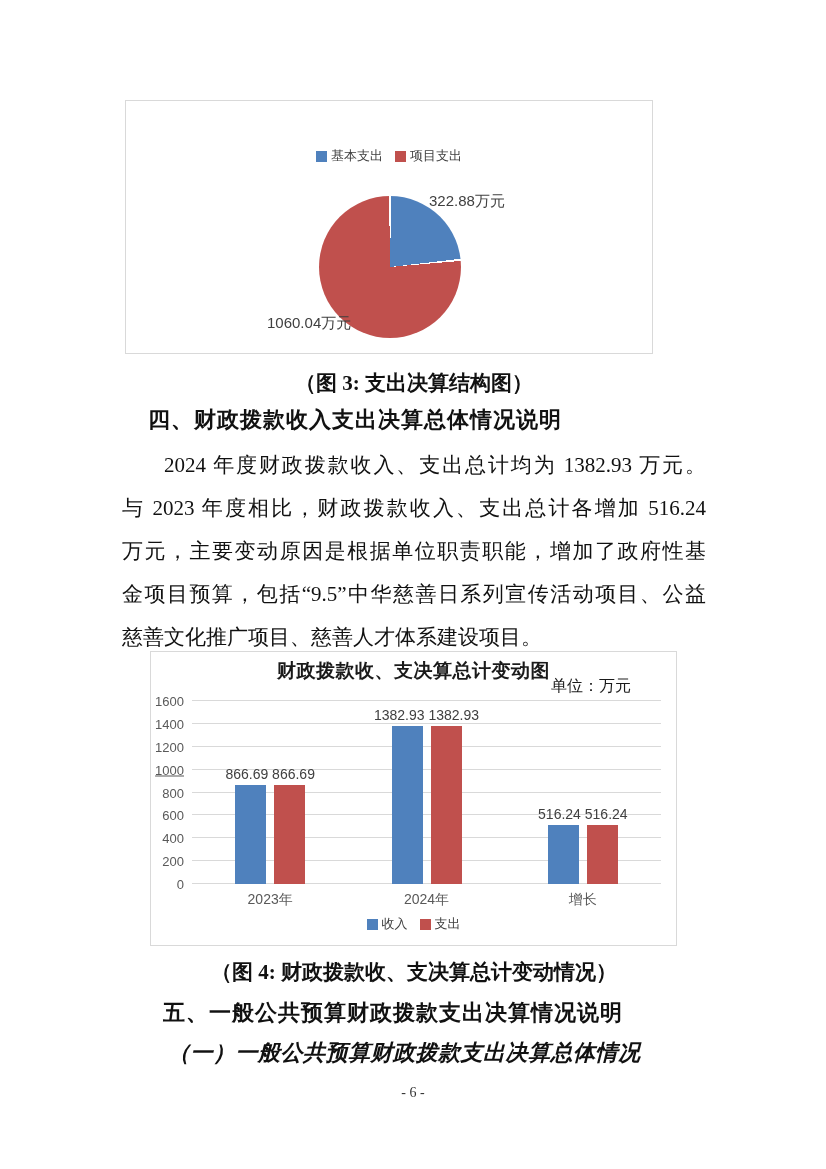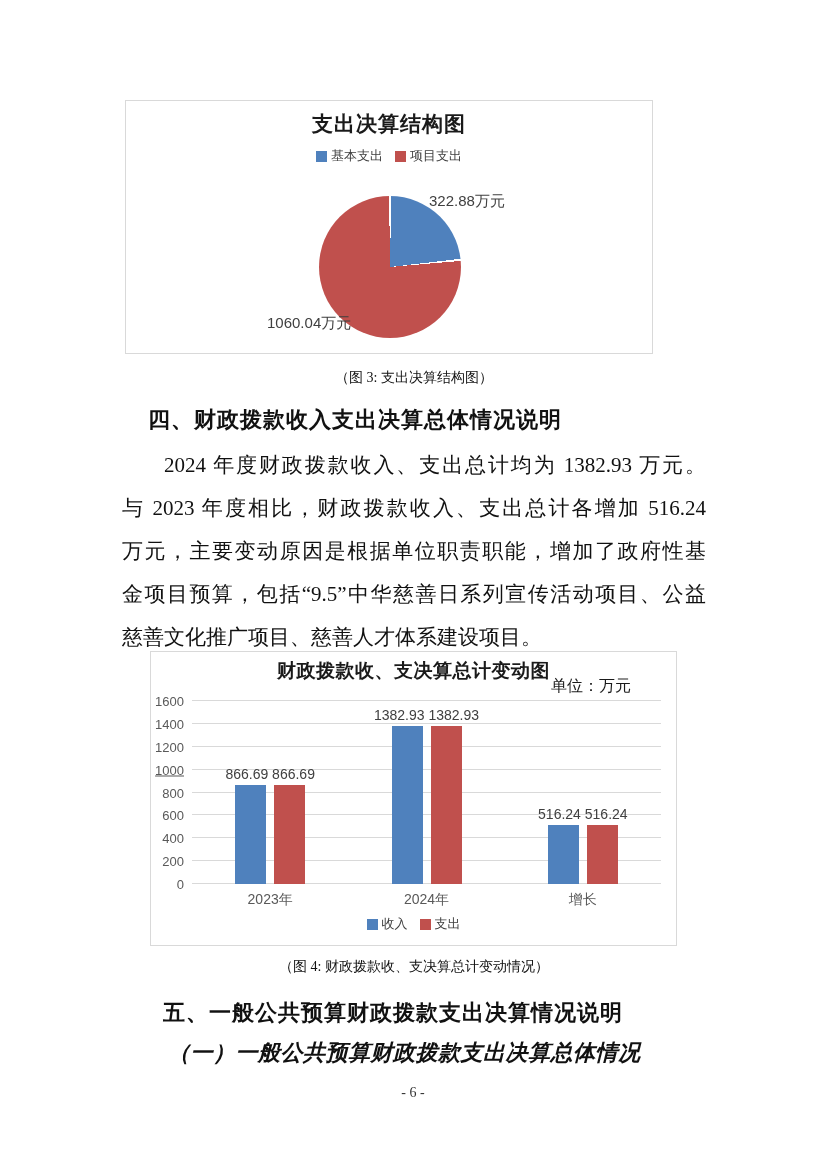--- a/index.html
+++ b/index.html
@@ -35,21 +35,21 @@
   .ytick{position:absolute;right:calc(100% + 8px);transform:translateY(50%);
     font-size:13px;color:#595959;font-family:"Liberation Sans", sans-serif;white-space:nowrap;}
   .bar-group{position:absolute;bottom:0;height:100%;display:flex;align-items:flex-end;gap:8px;
     transform:translateX(-50%);}
   .bar{width:31px;}
   .pair-label{position:absolute;left:50%;transform:translateX(-50%);white-space:nowrap;
     font-size:14px;color:#404040;font-family:"Liberation Sans", sans-serif;}
   .xtick{position:absolute;top:calc(100% + 7px);transform:translateX(-50%);
     font-size:14px;color:#595959;font-family:"Liberation Sans", sans-serif;white-space:nowrap;}
   
-  .caption{position:absolute;left:122px;width:584px;text-align:center;font-size:14px;color:#111;}
+  .caption{position:absolute;left:122px;width:584px;text-align:center;font-size:21px;color:#111;font-weight:bold;}
   .cap3{top:369px;}
   .cap4{top:958px;}
   .h-sans{position:absolute;margin:0;font-family:"Liberation Sans", sans-serif;
     font-weight:bold;font-size:22px;color:#111;letter-spacing:1px;white-space:nowrap;}
   .h4{left:148px;top:405px;}
   .h5{left:163px;top:998px;}
   .h-kai{position:absolute;margin:0;font-family:"Liberation Serif", serif;font-style:italic;
     font-weight:bold;font-size:22px;color:#111;letter-spacing:0.5px;white-space:nowrap;}
   .h51{left:168px;top:1038px;}
   .para{position:absolute;left:122px;top:444px;width:584px;font-size:21px;line-height:43px;color:#111;}
@@ -57,21 +57,20 @@
   .pline-first{text-indent:2em;}
   .pline-last{text-align:left;text-align-last:left;}
   .pagenum{position:absolute;left:0;right:0;top:1085px;text-align:center;font-size:14px;color:#333;}
 </style>
 </head>
 <body>
 
 <div class="page">
 
   <section class="chart-box box1">
-    <div class="chart-title t1">支出决算结构图</div>
     <div class="legend legend1">
       <span class="legend-item">
         <span class="swatch" style="background-color: rgb(79, 129, 189);"></span>
         <span>基本支出</span>
       </span>
       <span class="legend-item">
         <span class="swatch" style="background-color: rgb(192, 80, 77);"></span>
         <span>项目支出</span>
       </span>
     </div>

